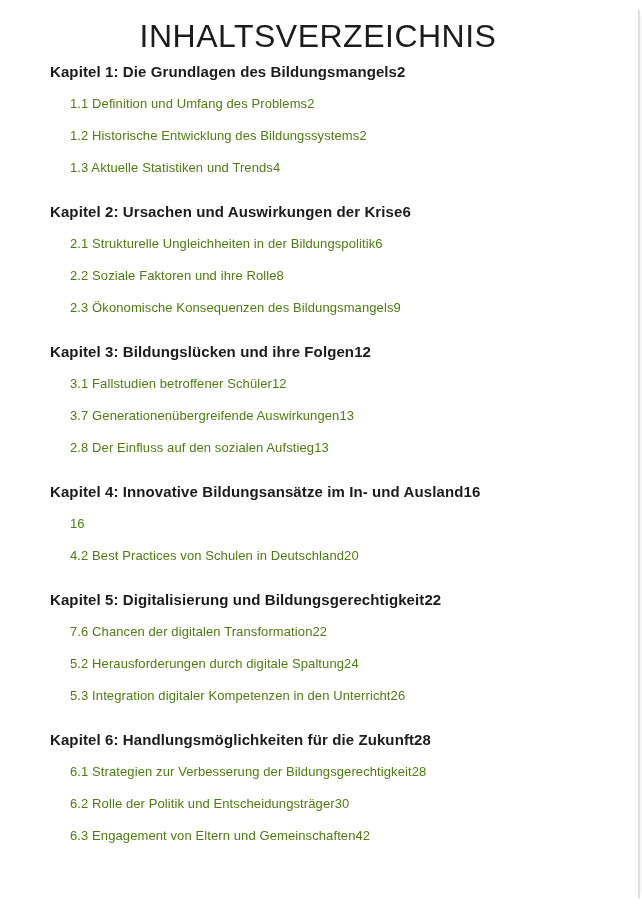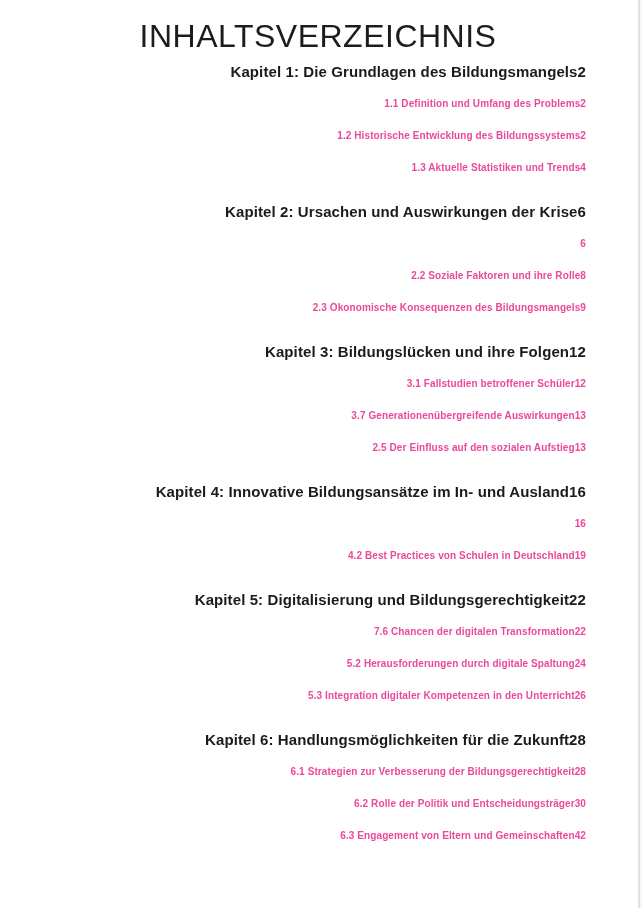--- a/index.html
+++ b/index.html
@@ -8,20 +8,21 @@
     background: #ffffff;
   }
   .page {
     position: relative;
     width: 642px;
     height: 908px;
     background: #ffffff;
     overflow: hidden;
     font-family: "Liberation Sans", sans-serif;
     color: #1e1e1e;
+    border-radius: 19px;
   }
   .content {
     padding: 0 56px 0 50px;
   }
   .doc-title {
     margin: 17px 0 0 0;
     height: 38px;
     line-height: 38px;
     font-size: 32px;
     font-weight: 300;
@@ -30,40 +31,40 @@
     color: #1c1c1c;
     white-space: nowrap;
   }
   .chapter-block {
     margin-bottom: 12px;
   }
   .row {
     height: 32px;
     display: flex;
     align-items: center;
-    justify-content: flex-end;
+    justify-content: flex-start;
   }
   .row .label {
     white-space: nowrap;
     overflow: hidden;
   }
   .row .pagenum {
     flex: 0 0 auto;
     text-align: right;
   }
   .row.chapter {
     font-size: 15px;
     font-weight: 700;
     color: #1b1b1b;
     letter-spacing: 0.1px;
   }
   .row.item {
-    font-size: 10px;
-    font-weight: 700;
-    color: #ec4899;
+    font-size: 13px;
+    font-weight: 400;
+    color: #4d7c0f;
     padding-left: 20px;
     letter-spacing: 0.1px;
   }
   .edge-line {
     position: absolute;
     top: 0;
     right: 2px;
     width: 2px;
     height: 100%;
     background: #e1e1e1;
@@ -103,20 +104,21 @@
         <span class="pagenum">4</span>
       </div>
     </div>
 
     <div class="chapter-block">
       <div class="row chapter">
         <span class="label">Kapitel 2: Ursachen und Auswirkungen der Krise</span>
         <span class="pagenum">6</span>
       </div>
       <div class="row item">
+        <span class="label">2.1 Strukturelle Ungleichheiten in der Bildungspolitik</span>
         <span class="pagenum">6</span>
       </div>
       <div class="row item">
         <span class="label">2.2 Soziale Faktoren und ihre Rolle</span>
         <span class="pagenum">8</span>
       </div>
       <div class="row item">
         <span class="label">2.3 Ökonomische Konsequenzen des Bildungsmangels</span>
         <span class="pagenum">9</span>
       </div>
@@ -129,36 +131,36 @@
       </div>
       <div class="row item">
         <span class="label">3.1 Fallstudien betroffener Schüler</span>
         <span class="pagenum">12</span>
       </div>
       <div class="row item">
         <span class="label">3.7 Generationenübergreifende Auswirkungen</span>
         <span class="pagenum">13</span>
       </div>
       <div class="row item">
-        <span class="label">2.5 Der Einfluss auf den sozialen Aufstieg</span>
+        <span class="label">2.8 Der Einfluss auf den sozialen Aufstieg</span>
         <span class="pagenum">13</span>
       </div>
     </div>
 
     <div class="chapter-block">
       <div class="row chapter">
         <span class="label">Kapitel 4: Innovative Bildungsansätze im In- und Ausland</span>
         <span class="pagenum">16</span>
       </div>
       <div class="row item">
         <span class="pagenum">16</span>
       </div>
       <div class="row item">
         <span class="label">4.2 Best Practices von Schulen in Deutschland</span>
-        <span class="pagenum">19</span>
+        <span class="pagenum">20</span>
       </div>
     </div>
 
     <div class="chapter-block">
       <div class="row chapter">
         <span class="label">Kapitel 5: Digitalisierung und Bildungsgerechtigkeit</span>
         <span class="pagenum">22</span>
       </div>
       <div class="row item">
         <span class="label">7.6 Chancen der digitalen Transformation</span>

